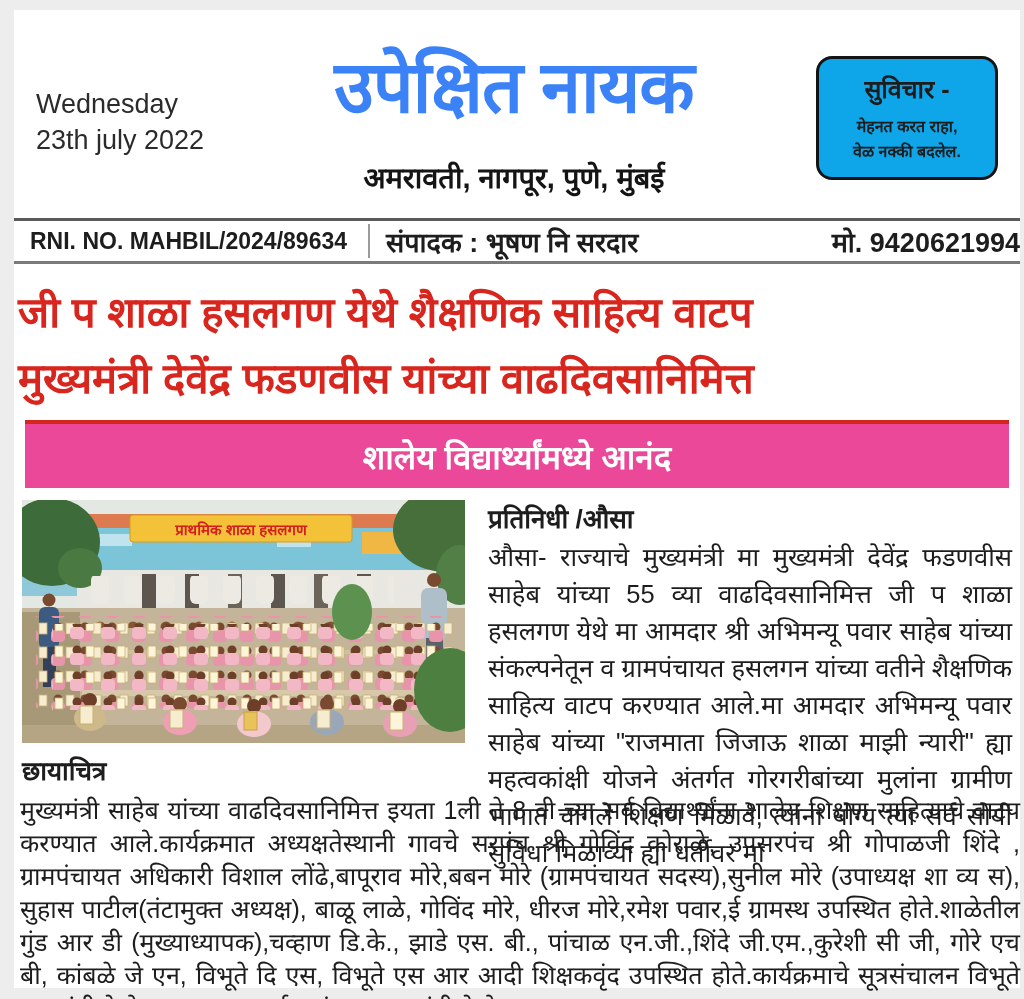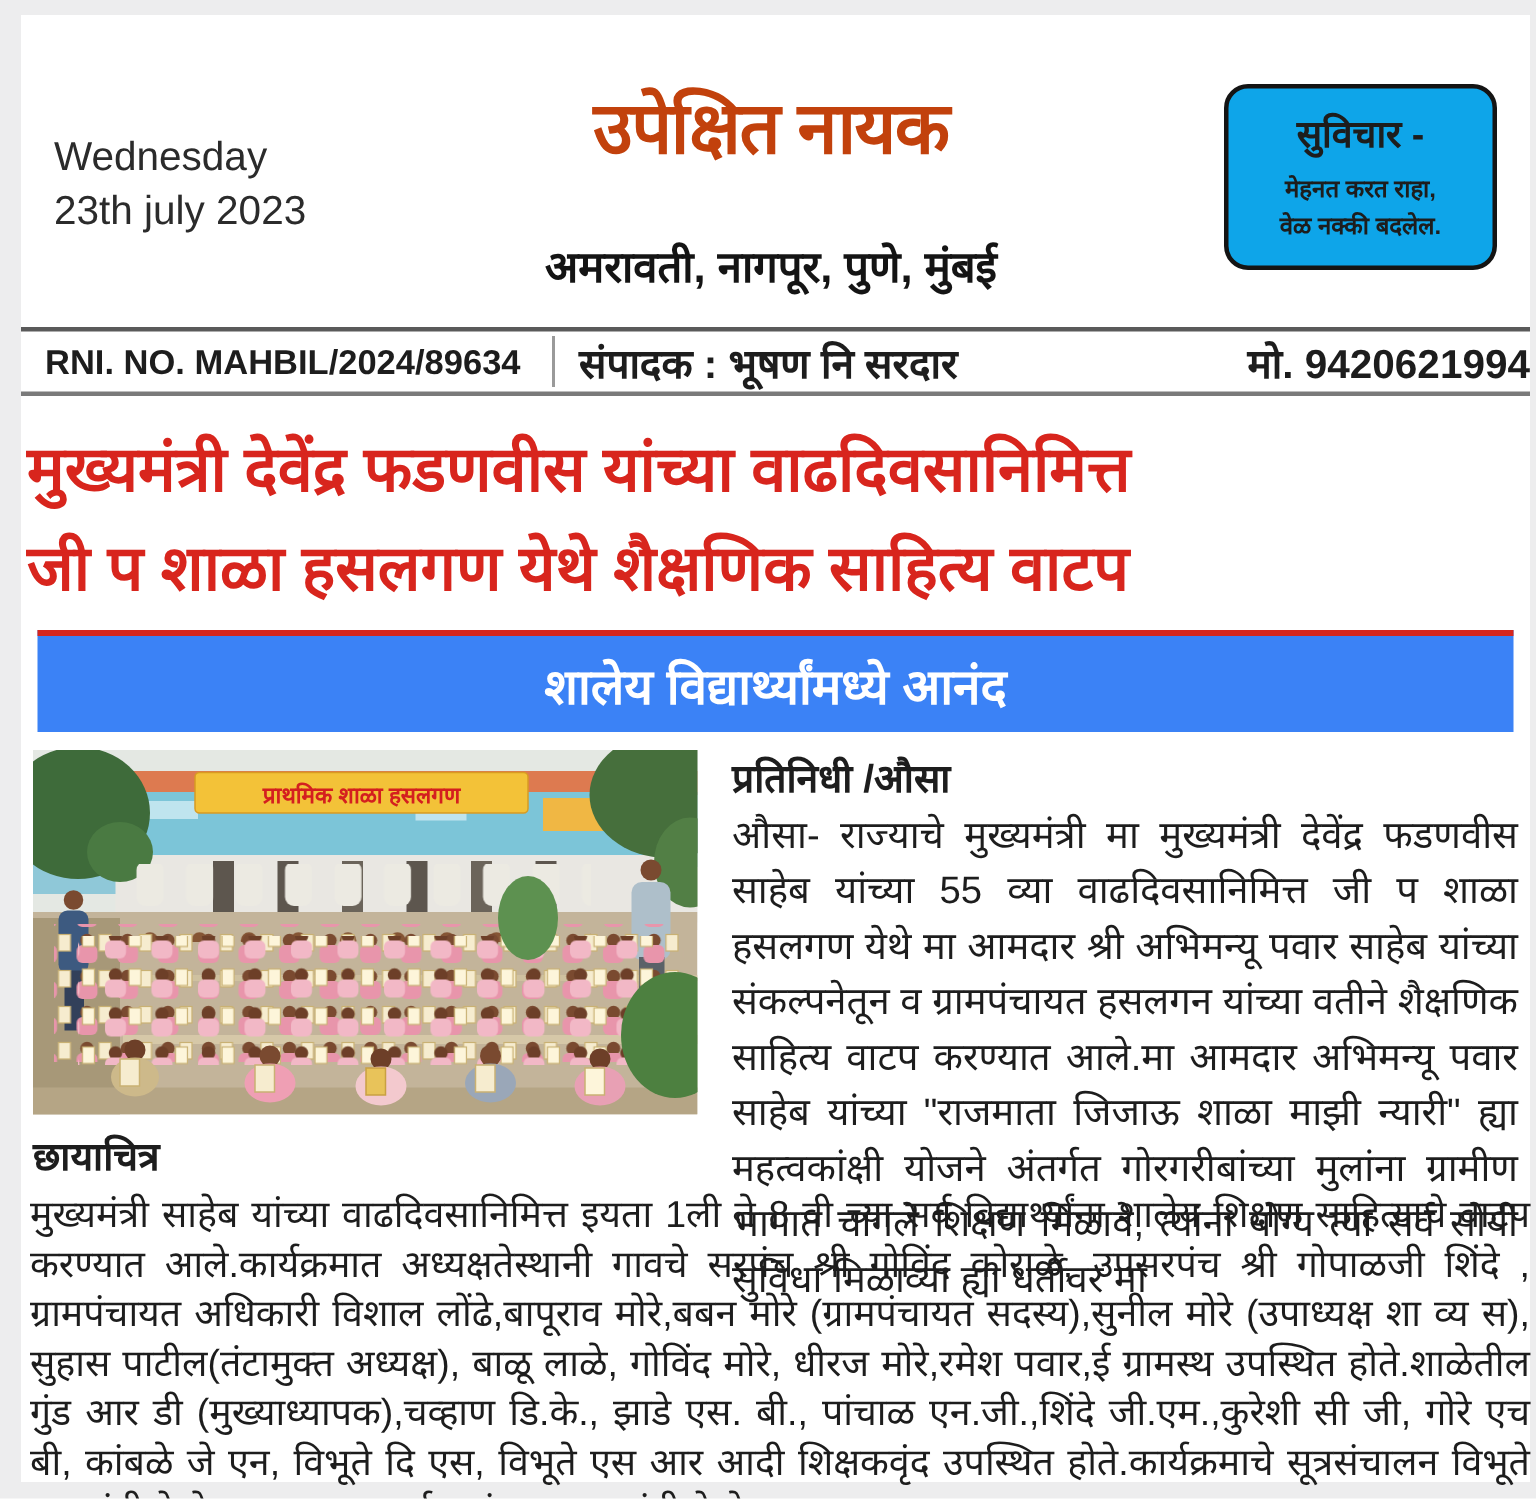--- a/index.html
+++ b/index.html
@@ -14,21 +14,21 @@
     position:absolute;left:14px;top:10px;width:1006px;height:978px;
     background:#ffffff;
   }
   
   .date{
     position:absolute;left:22px;top:76px;
     font-size:27px;font-weight:400;color:#2b2b2b;line-height:36px;
   }
   .masthead-wrap{position:absolute;left:240px;top:26px;width:520px;text-align:center;}
   .masthead{
-    font-size:48px;font-weight:800;color:#c2410c;line-height:102px;
+    font-size:72px;font-weight:800;color:#3b82f6;line-height:102px;
     letter-spacing:-1px;white-space:nowrap;
   }
   .cities{font-size:29px;font-weight:700;color:#141414;margin-top:19px;white-space:nowrap;}
   .quote-box{
     position:absolute;left:802px;top:46px;width:182px;height:124px;
     border:3px solid #141414;border-radius:16px;background:#0ea5e9;
     text-align:center;box-sizing:border-box;padding-top:12px;
   }
   .quote-title{font-size:25px;font-weight:800;}
   .quote-line{font-size:16px;font-weight:700;line-height:23px;margin-top:2px;}
@@ -45,21 +45,21 @@
   .mobile{font-size:27px;font-weight:700;}
   
   .headline{position:absolute;left:4px;top:270px;width:1000px;}
   .headline div{
     font-size:42px;font-weight:800;color:#d8251d;line-height:66px;
     white-space:nowrap;
   }
   
   .green-bar{
     position:absolute;left:11px;top:410px;width:984px;height:68px;
-    background:#3b82f6;border-top:4px solid #d5261e;box-sizing:border-box;
+    background:#ec4899;border-top:4px solid #d5261e;box-sizing:border-box;
     display:flex;align-items:center;justify-content:center;
   }
   .green-bar span{font-size:33px;font-weight:700;color:#ffffff;}
   
   .photo-svg{position:absolute;left:8px;top:490px;width:443px;height:243px;display:block;}
   .photo-caption{
     position:absolute;left:8px;top:742px;width:443px;text-align:left;
     font-size:26px;font-weight:700;
   }
   .right-col{position:absolute;left:474px;top:490px;width:524px;}
@@ -73,21 +73,21 @@
     font-size:25px;line-height:33px;text-align:justify;margin:0;
   }
 </style>
 </head>
 <body>
 
 <div class="page">
 
   <div class="date">
     <div>Wednesday</div>
-    <div>23th july 2023</div>
+    <div>23th july 2022</div>
   </div>
 
   <div class="masthead-wrap">
     <div class="masthead">उपेक्षित नायक</div>
     <div class="cities">अमरावती, नागपूर, पुणे, मुंबई</div>
   </div>
 
   <div class="quote-box">
     <div class="quote-title">सुविचार -</div>
     <div class="quote-line first">मेहनत करत राहा,</div>
@@ -95,22 +95,22 @@
   </div>
 
   <div class="info-bar">
     <div class="rni">RNI. NO. MAHBIL/2024/89634</div>
     <div class="bar-divider"></div>
     <div class="editor">संपादक : भूषण नि सरदार</div>
     <div class="mobile">मो. 9420621994</div>
   </div>
 
   <div class="headline">
+    <div>जी प शाळा हसलगण येथे शैक्षणिक साहित्य वाटप</div>
     <div>मुख्यमंत्री देवेंद्र फडणवीस यांच्या वाढदिवसानिमित्त</div>
-    <div>जी प शाळा हसलगण येथे शैक्षणिक साहित्य वाटप</div>
   </div>
 
   <div class="green-bar">
     <span>शालेय विद्यार्थ्यांमध्ये आनंद</span>
   </div>
 
   <svg class="photo-svg" viewBox="0 0 443 243" preserveAspectRatio="none">
     <defs>
       <pattern id="pKids" width="27" height="24" patternUnits="userSpaceOnUse">
         <circle cx="9" cy="7" r="4.5" fill="#7a4a30"></circle>

